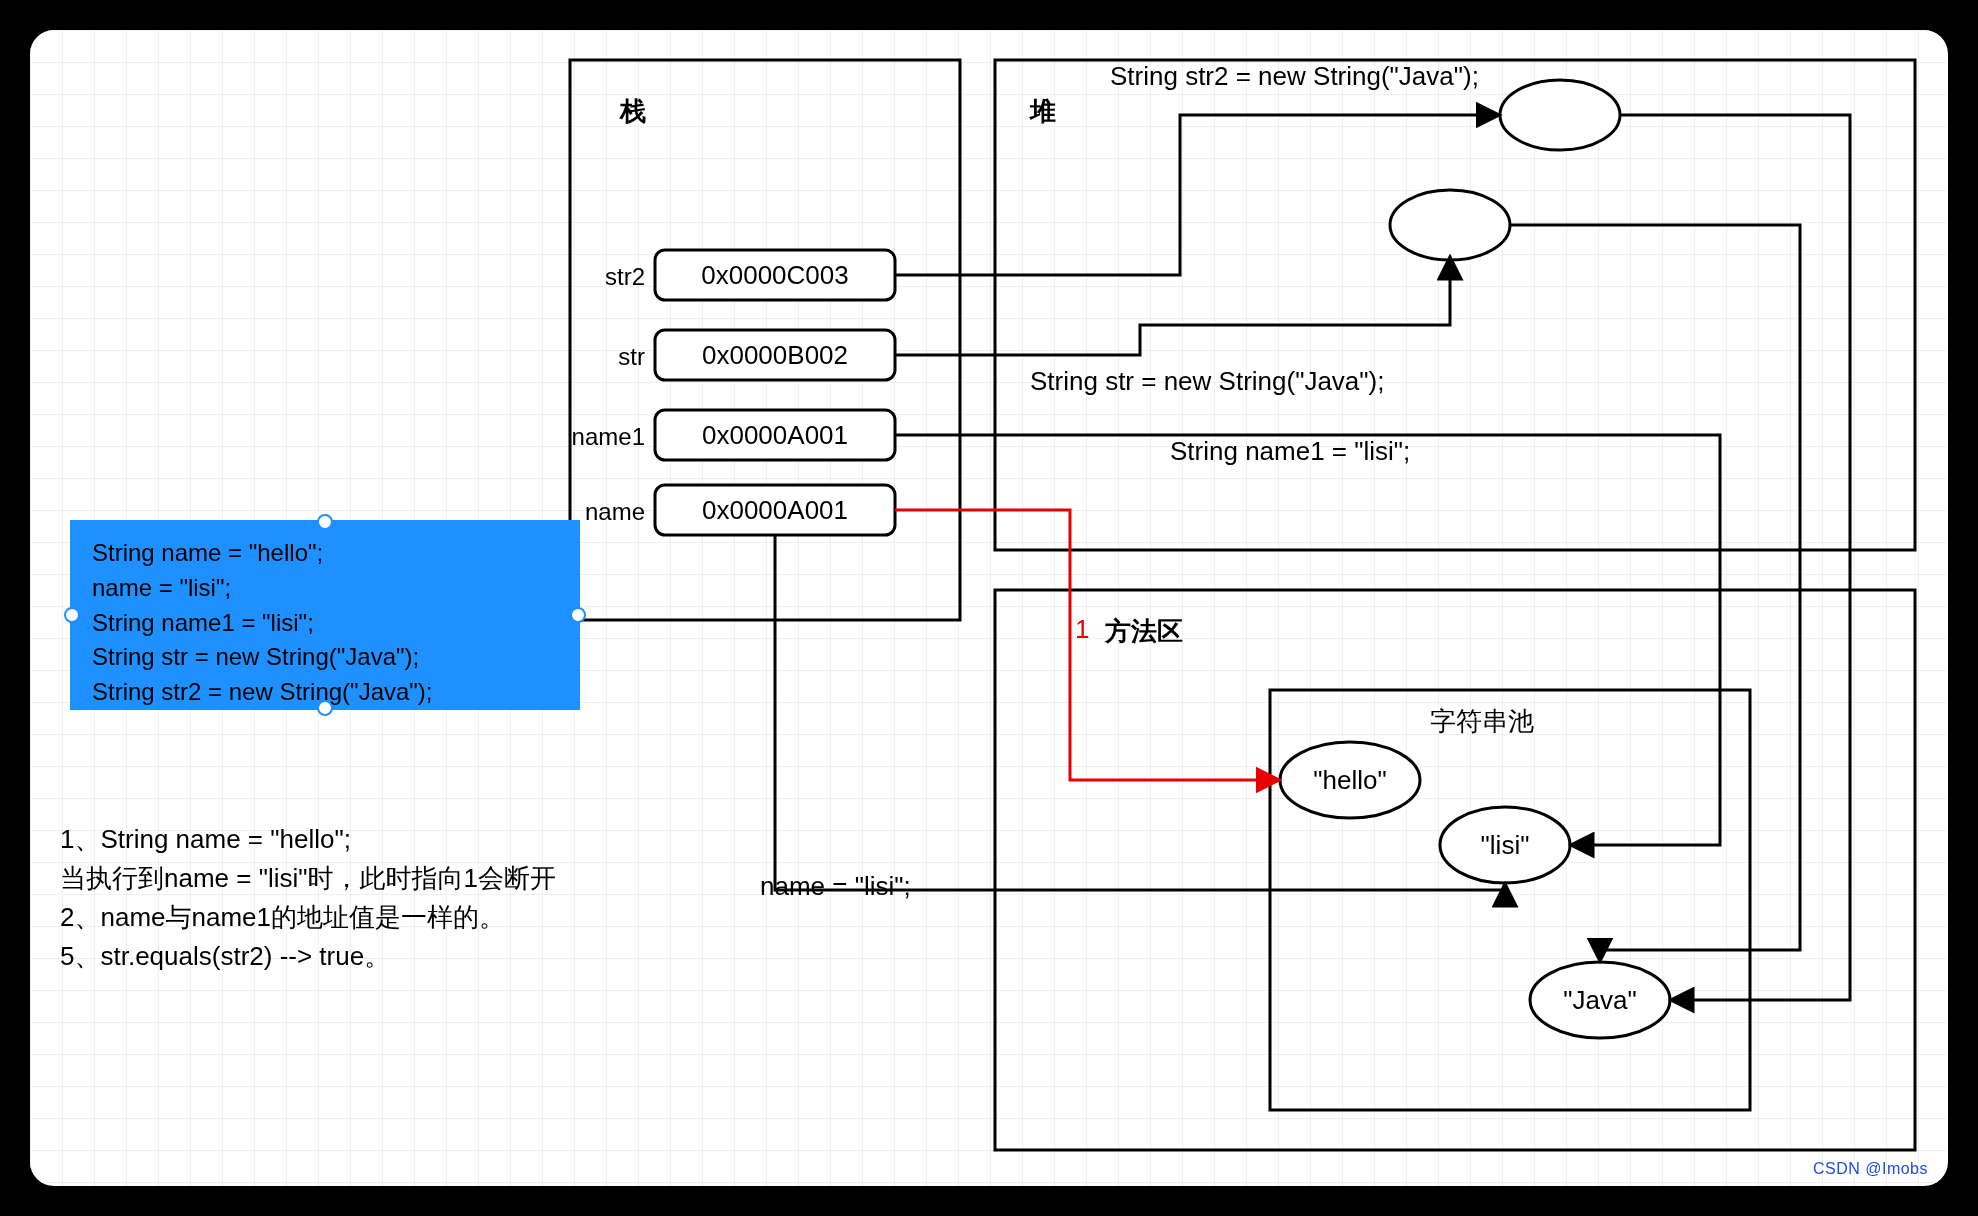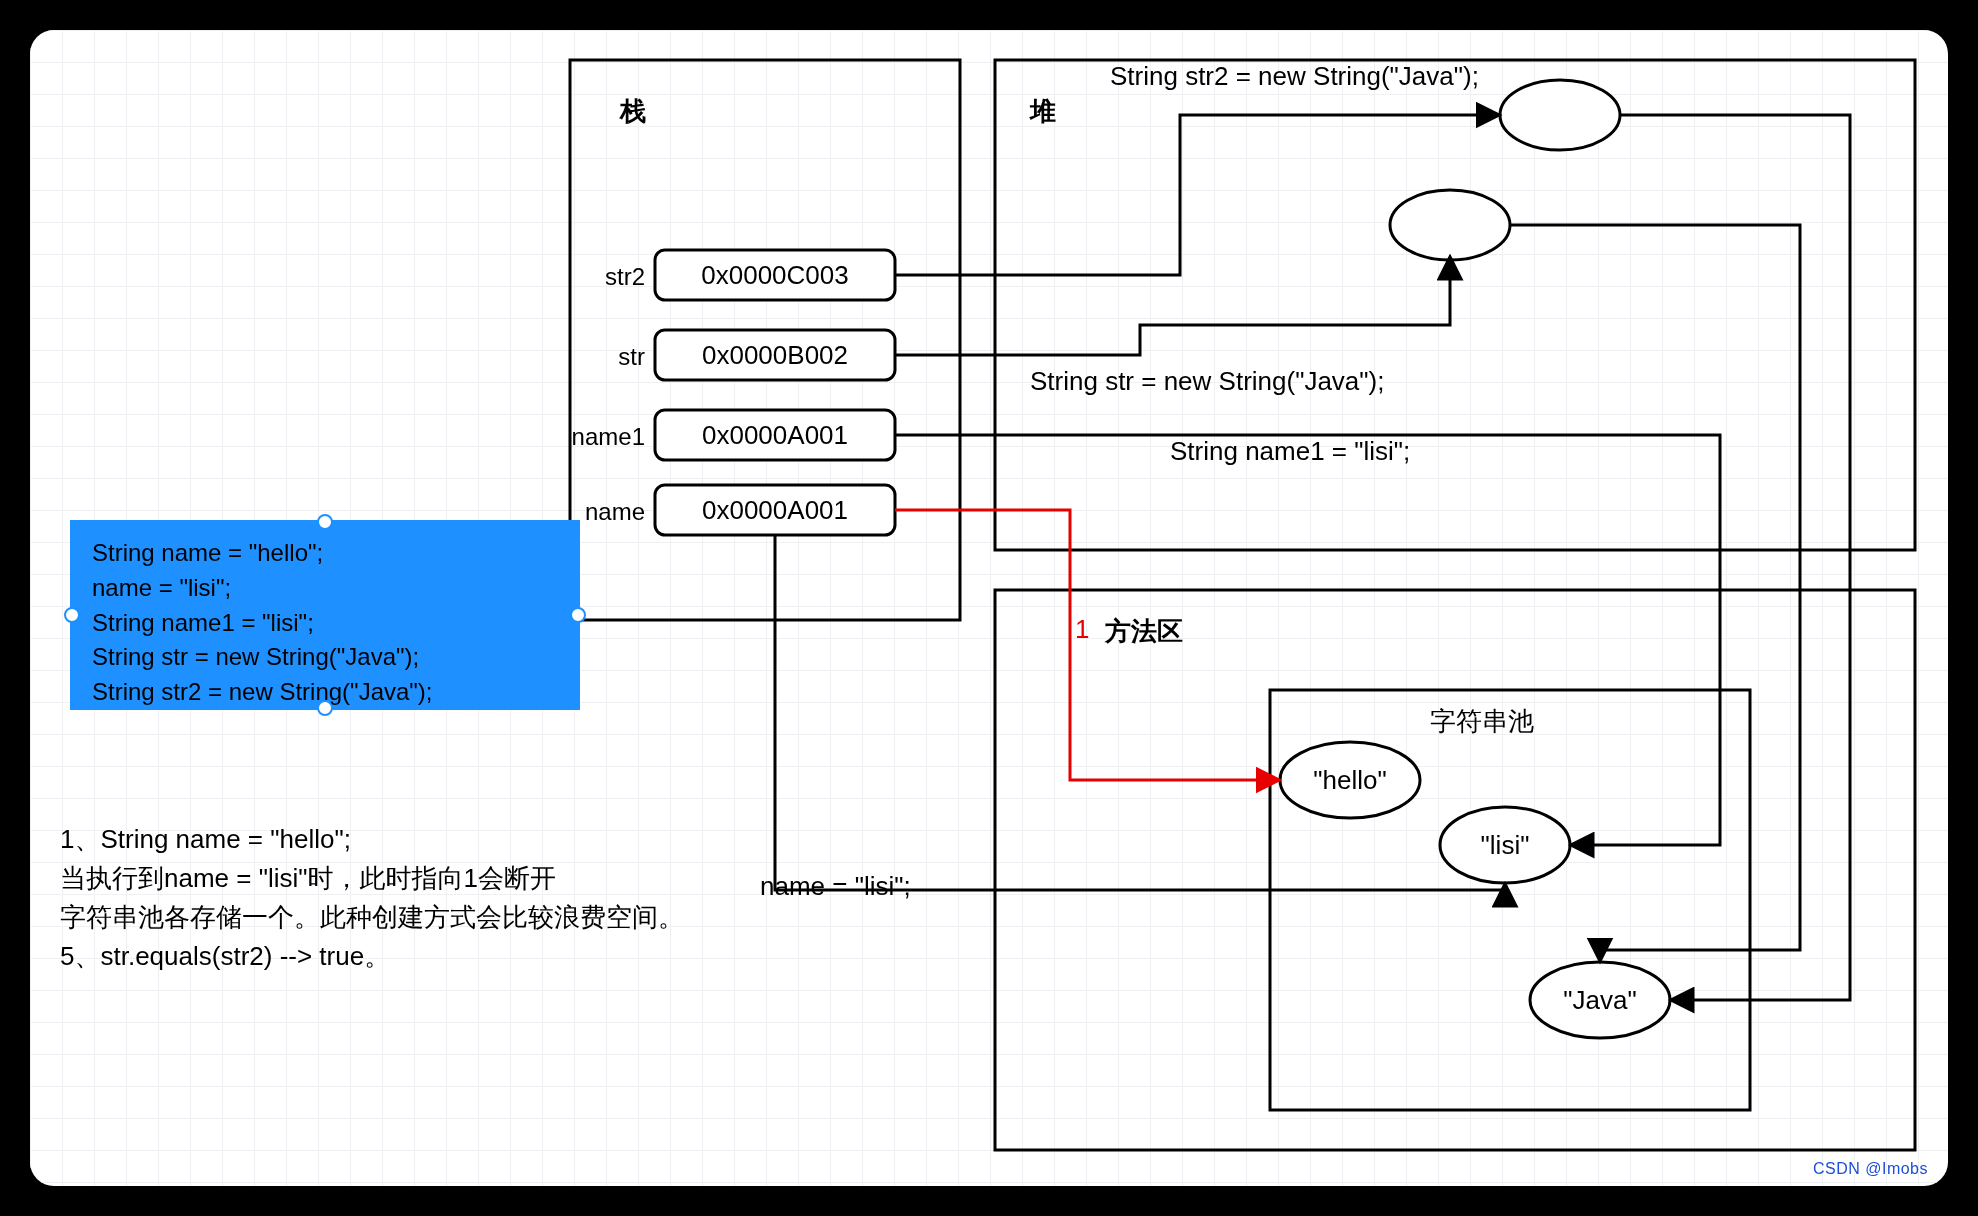--- a/index.html
+++ b/index.html
@@ -192,18 +192,18 @@
     <div>String name = "hello";</div>
     <div>name = "lisi";</div>
     <div>String name1 = "lisi";</div>
     <div>String str = new String("Java");</div>
     <div>String str2 = new String("Java");</div>
   </div>
 
   <div class="notes">
     <div>1、String name = "hello";</div>
     <div>当执行到name = "lisi"时，此时指向1会断开</div>
-    <div>字符串池各存储一个。此种创建方式会比较浪费空间。</div>
+    <div>2、name与name1的地址值是一样的。</div>
     <div>5、str.equals(str2) --&gt; true。</div>
   </div>
 
   <div class="watermark">CSDN @Imobs</div>
 </div>
 
 </body></html>

